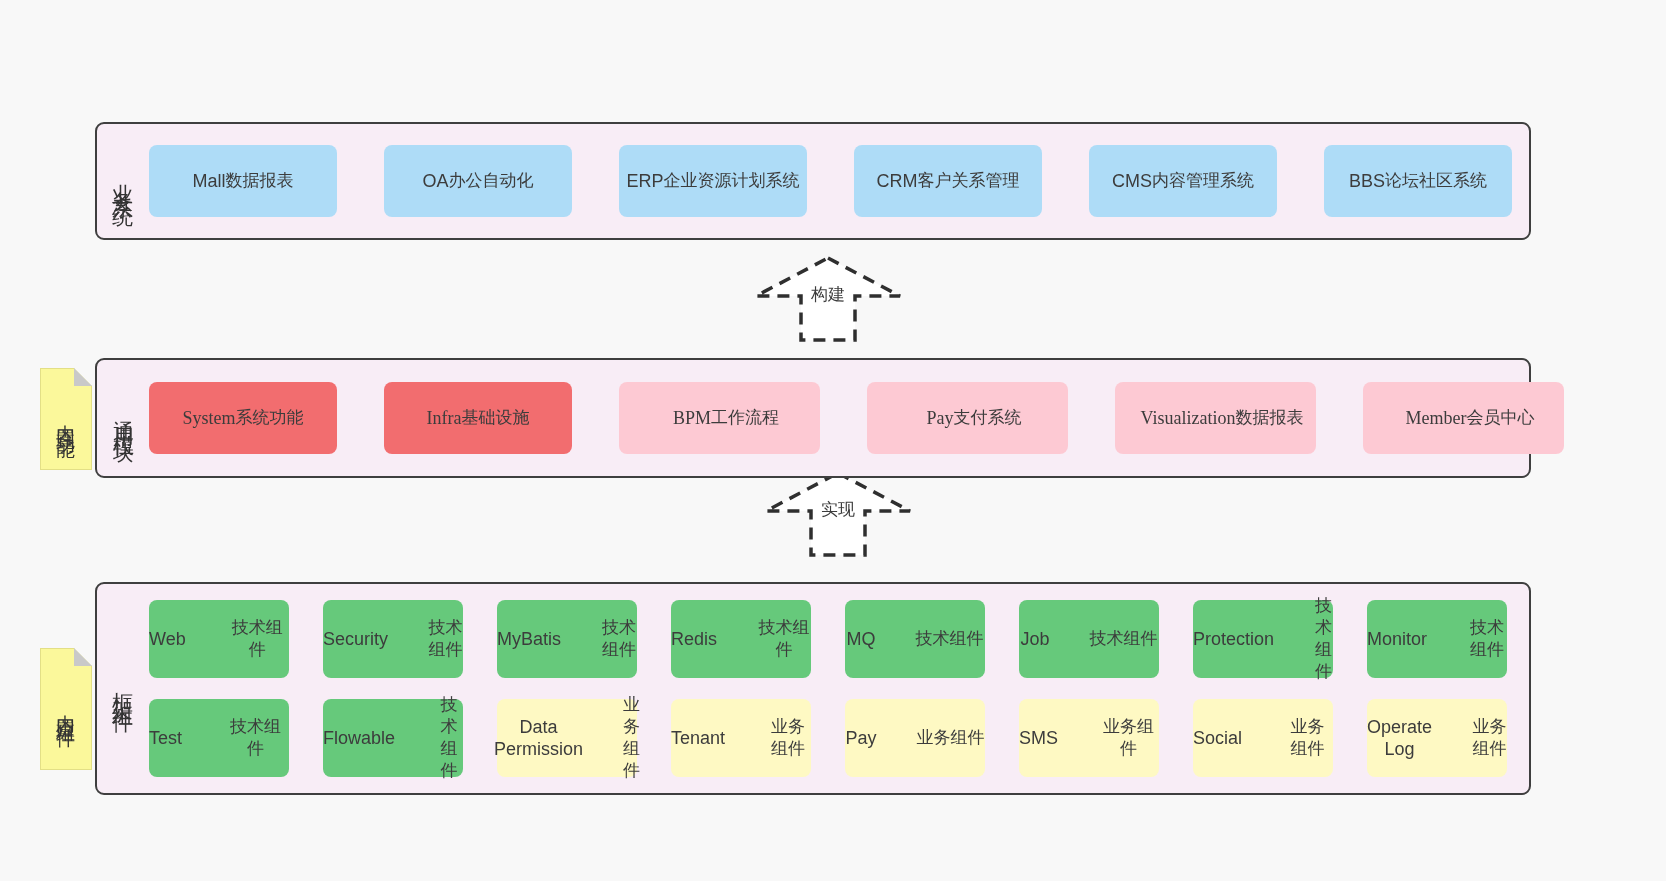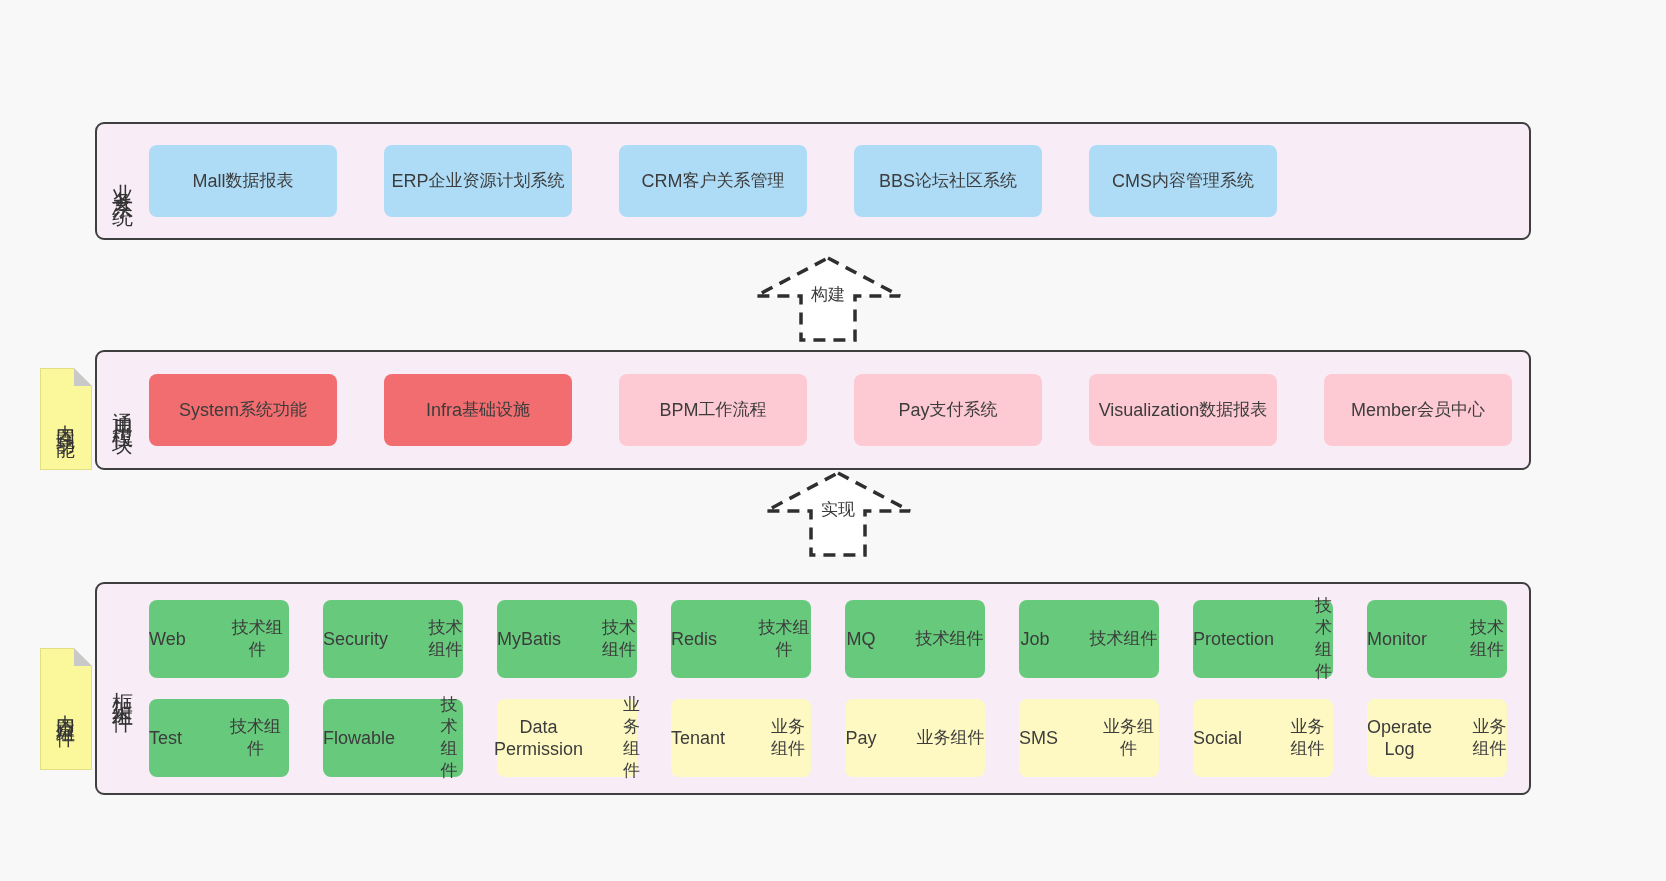--- a/index.html
+++ b/index.html
@@ -17,21 +17,21 @@
   .layer{
     position:absolute;left:95px;width:1436px;
     background:#f8edf6;
     border:2px solid #3f3f3f;
     border-radius:9px;
     display:flex;
     z-index:2;
     box-sizing:border-box;
   }
   .layer-business{top:122px;height:118px;}
-  .layer-modules{top:350px;height:120px;}
+  .layer-modules{top:358px;height:120px;font-family:Liberation Serif, serif;}
   .layer-components{top:582px;height:213px;}
 
   .side{
     width:52px;flex:0 0 52px;
     display:flex;align-items:center;justify-content:center;
   }
   .side-label{
     writing-mode:vertical-lr;
     text-orientation:upright;
     font-size:21px;
@@ -54,21 +54,21 @@
     text-align:center;
     line-height:1.45;
   }
   .box .en{font-size:18px;}
   .box .zh{font-size:17px;}
   .box-wide{width:188px;height:72px;flex:0 0 188px;}
   .box-small{width:140px;height:78px;flex:0 0 140px;line-height:1.3;gap:40px;}
   .box-small .en{line-height:1.25;}
   .blue{background:#aedcf7;}
   .red{background:#f26d6f;}
-  .pink{background:#fdc9d3;}
+  .pink{background:#fdc9d3;padding-left:13px;}
   .green{background:#66c97b;}
   .lightgreen{background:#fef9c3;}
 
   
   .note{
     position:absolute;
     width:52px;
     background:#fbf89b;
     border:1px solid #e3df86;
     z-index:1;
@@ -120,34 +120,38 @@
   <div class="layer layer-business">
     <div class="side">
       <div class="side-label">业务系统</div>
     </div>
     <div class="content">
       <div class="box box-wide blue">
         <span class="en">Mall</span>
         <span class="zh">数据报表</span>
       </div>
       <div class="box box-wide blue">
+        <span class="en">OA</span>
+        <span class="zh">办公自动化</span>
+      </div>
+      <div class="box box-wide blue">
         <span class="en">ERP</span>
         <span class="zh">企业资源计划系统</span>
       </div>
       <div class="box box-wide blue">
         <span class="en">CRM</span>
         <span class="zh">客户关系管理</span>
       </div>
       <div class="box box-wide blue">
+        <span class="en">CMS</span>
+        <span class="zh">内容管理系统</span>
+      </div>
+      <div class="box box-wide blue">
         <span class="en">BBS</span>
         <span class="zh">论坛社区系统</span>
-      </div>
-      <div class="box box-wide blue">
-        <span class="en">CMS</span>
-        <span class="zh">内容管理系统</span>
       </div>
     </div>
   </div>
 
   <div class="arrow arrow-build">
     <svg viewBox="0 0 150 88">
       <polygon points="75,3 147,41 102,41 102,85 48,85 48,41 3,41" fill="#ffffff" stroke="#2f2f2f" stroke-width="3.5" stroke-dasharray="12 8" stroke-linejoin="miter"></polygon>
     </svg>
     <span class="arrow-label">构建</span>
   </div>

